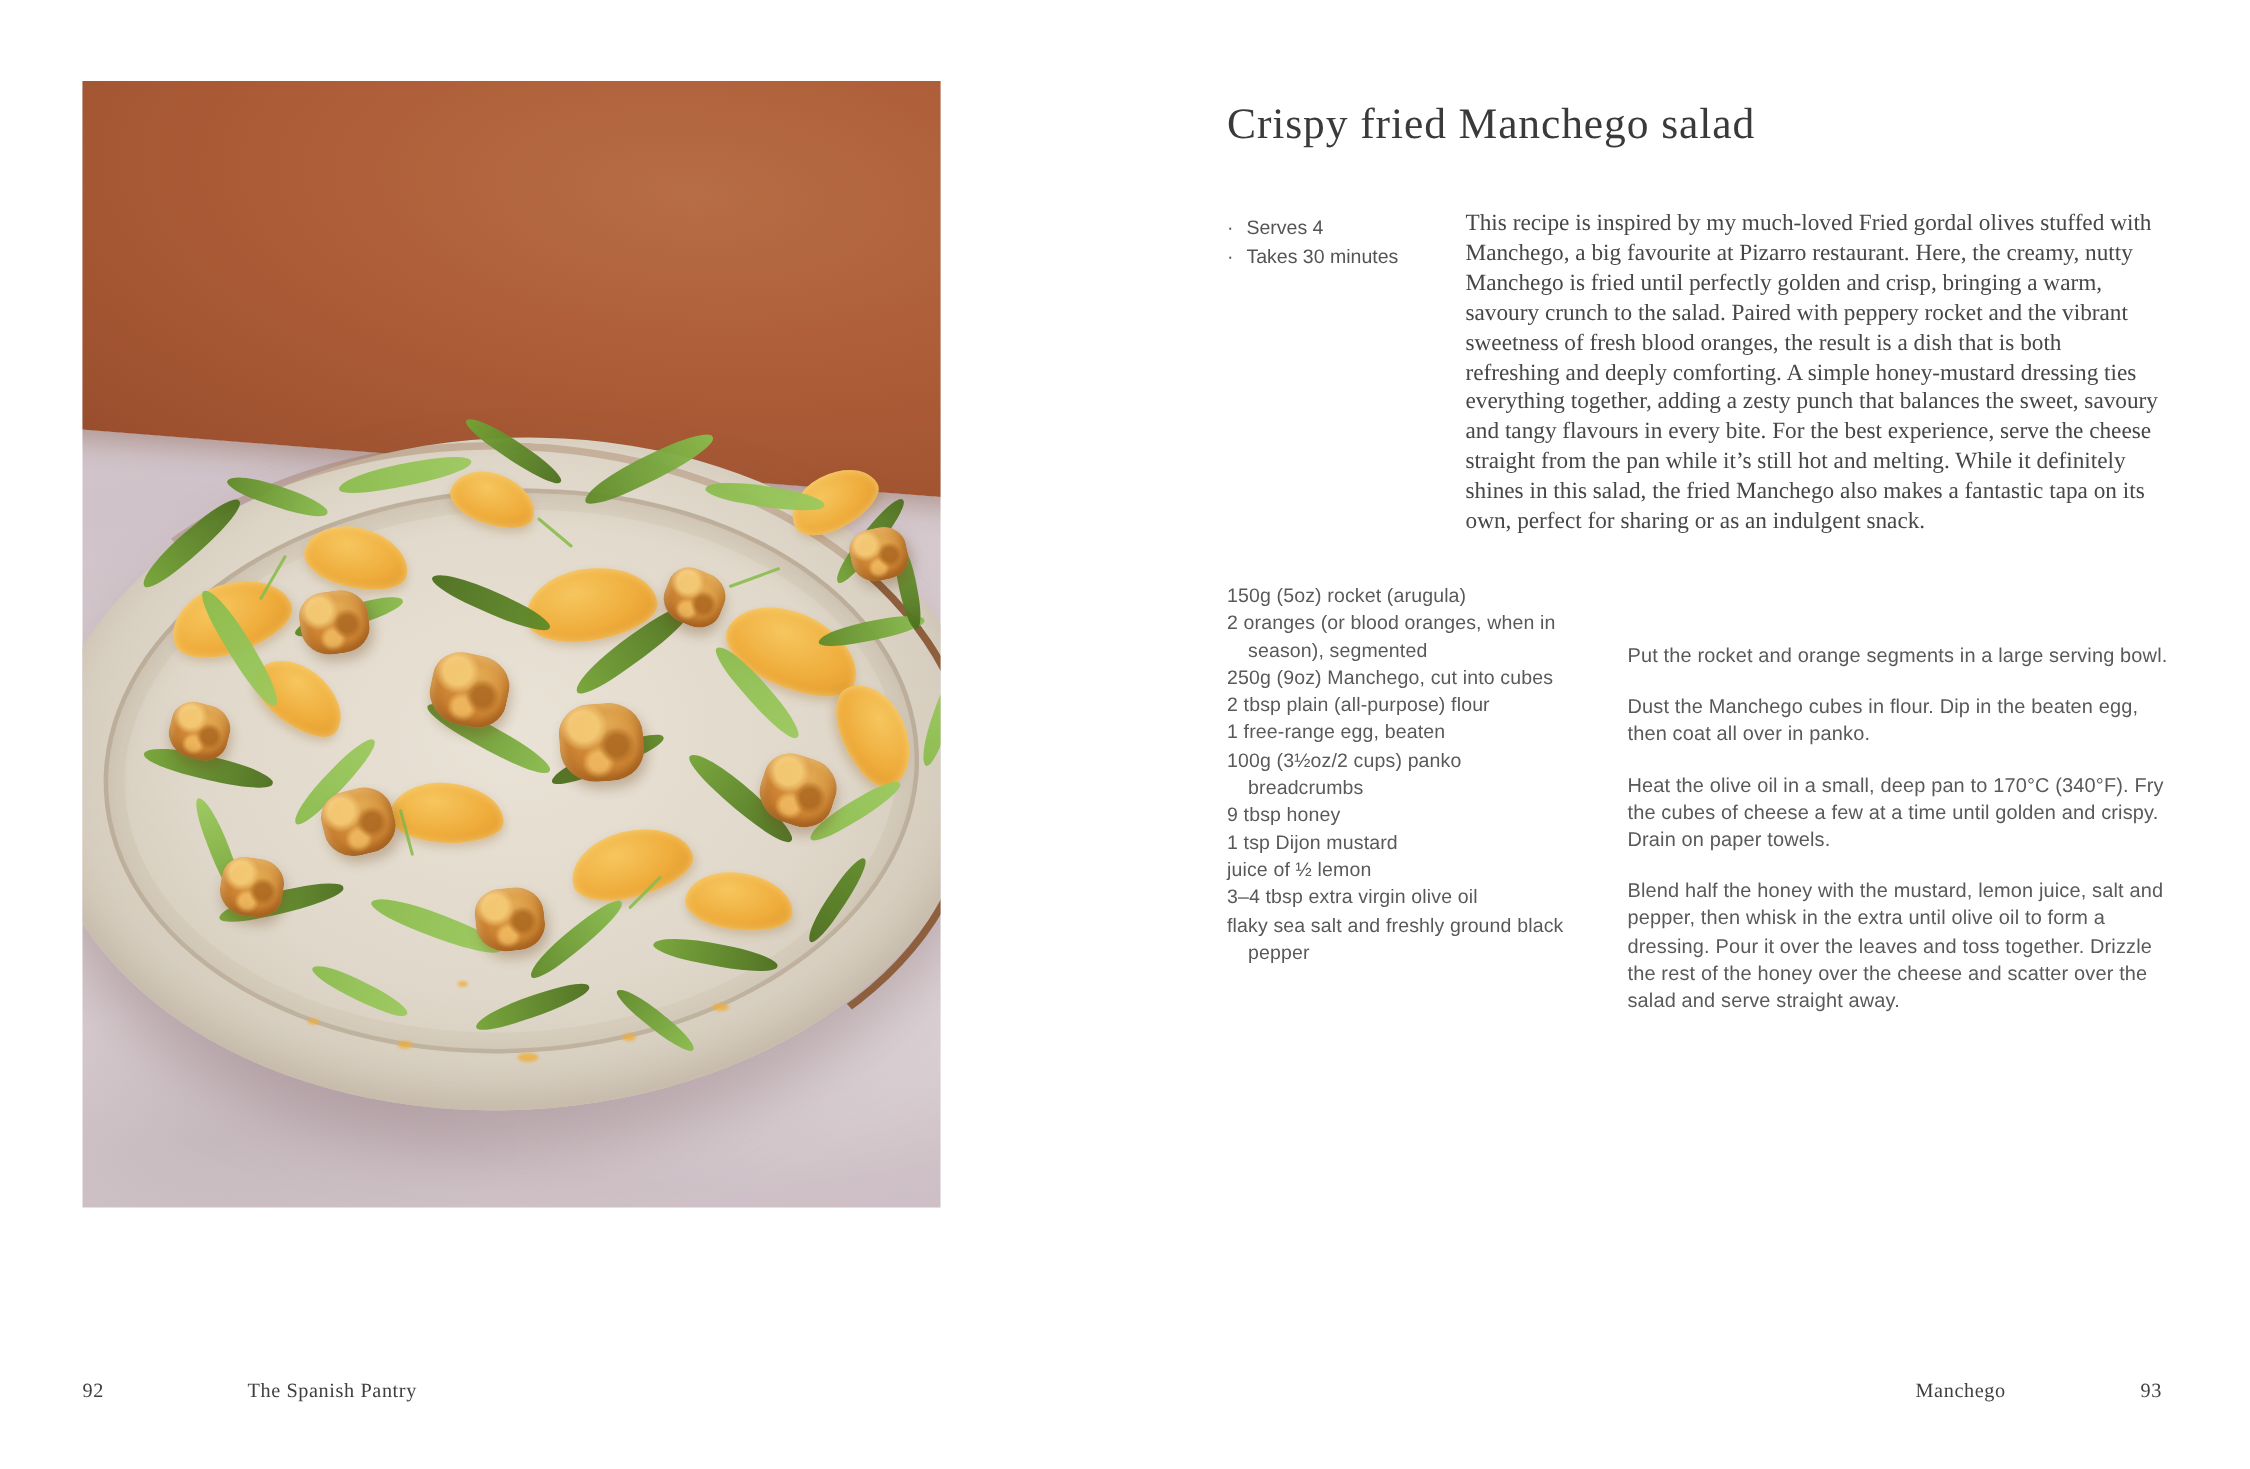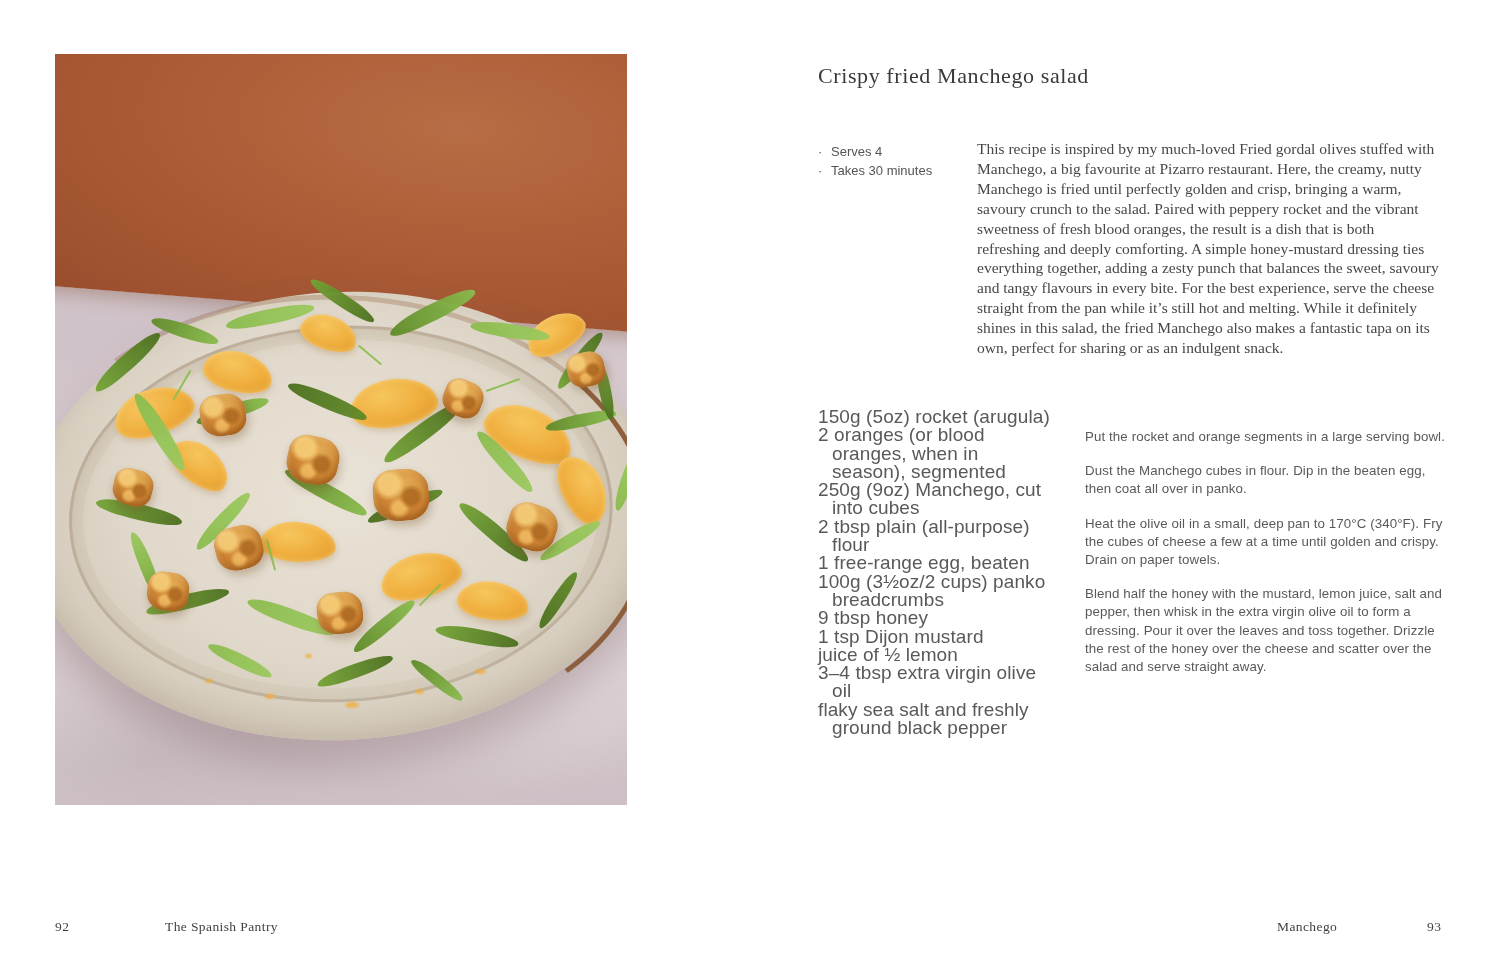--- a/index.html
+++ b/index.html
@@ -65,36 +65,36 @@
       radial-gradient(circle at 68% 55%, rgba(171,103,31,.85) 0 14%, transparent 26%),
       radial-gradient(circle at 45% 75%, rgba(240,185,95,.9) 0 12%, transparent 22%),
       radial-gradient(circle at 60% 25%, #e2a952 0%, #cd8433 55%, #ab6420 100%);
     box-shadow:inset -2px -3px 6px rgba(120,60,10,.45), inset 2px 2px 5px rgba(255,225,160,.5), 2px 5px 8px rgba(110,70,25,.3);
   }
   .drizzle{position:absolute;border-radius:50%;background:#e2b13c;filter:blur(1px);opacity:.8;}
   
   .title{
     position:absolute;left:818px;top:48px;width:620px;
     font-family:"Liberation Serif",serif;
-    font-size:22px;color:#3a3a3a;letter-spacing:.6px;font-weight:400;
+    font-size:29px;color:#3a3a3a;letter-spacing:.6px;font-weight:400;
   }
   .meta{
     position:absolute;left:818px;top:142px;width:150px;
     font-size:13px;color:#545454;
   }
   .meta-item{position:relative;padding-left:13px;line-height:19px;}
   .meta-item .bullet{position:absolute;left:0;top:0;color:#545454;}
   .intro{
     position:absolute;left:977px;top:139px;width:463px;
     font-family:"Liberation Serif",serif;
     font-size:15.5px;line-height:19.9px;color:#474747;
   }
   .ingredients{
-    position:absolute;left:818px;top:408px;width:232px;
-    font-size:19px;line-height:18.3px;color:#595959;letter-spacing:.1px;
+    position:absolute;left:818px;top:388px;width:232px;
+    font-size:13px;line-height:18.3px;color:#595959;letter-spacing:.1px;
   }
   .ingredient-line{padding-left:14px;text-indent:-14px;}
   .method{
     position:absolute;left:1085px;top:412px;width:360px;
     font-size:13.3px;line-height:18.2px;color:#595959;letter-spacing:.1px;
   }
   .method-step{margin:16px 0 10px 0;}
   .footer-text{
     position:absolute;top:919px;
     font-family:"Liberation Serif",serif;
@@ -209,21 +209,21 @@
         <div class="ingredient-line">3–4 tbsp extra virgin olive oil</div>
         <div class="ingredient-line">flaky sea salt and freshly ground black pepper</div>
       </div>
   </div>
 
   <div class="method">
     <div>
         <p class="method-step">Put the rocket and orange segments in a large serving bowl.</p>
         <p class="method-step">Dust the Manchego cubes in flour. Dip in the beaten egg, then coat all over in panko.</p>
         <p class="method-step">Heat the olive oil in a small, deep pan to 170°C (340°F). Fry the cubes of cheese a few at a time until golden and crispy. Drain on paper towels.</p>
-        <p class="method-step">Blend half the honey with the mustard, lemon juice, salt and pepper, then whisk in the extra virgin olive oil to form a dressing. Pour it over the leaves and toss together. Drizzle the rest of the honey over the cheese and scatter over the salad and serve straight away.</p>
+        <p class="method-step">Blend half the honey with the mustard, lemon juice, salt and pepper, then whisk in the extra until olive oil to form a dressing. Pour it over the leaves and toss together. Drizzle the rest of the honey over the cheese and scatter over the salad and serve straight away.</p>
       </div>
   </div>
 
   <div class="footer-text" id="pg-left">92</div>
   <div class="footer-text" id="footer-left-title">The Spanish Pantry</div>
   <div class="footer-text" id="footer-right-title">Manchego</div>
   <div class="footer-text" id="pg-right">93</div>
 </div>
 
 </body></html>

